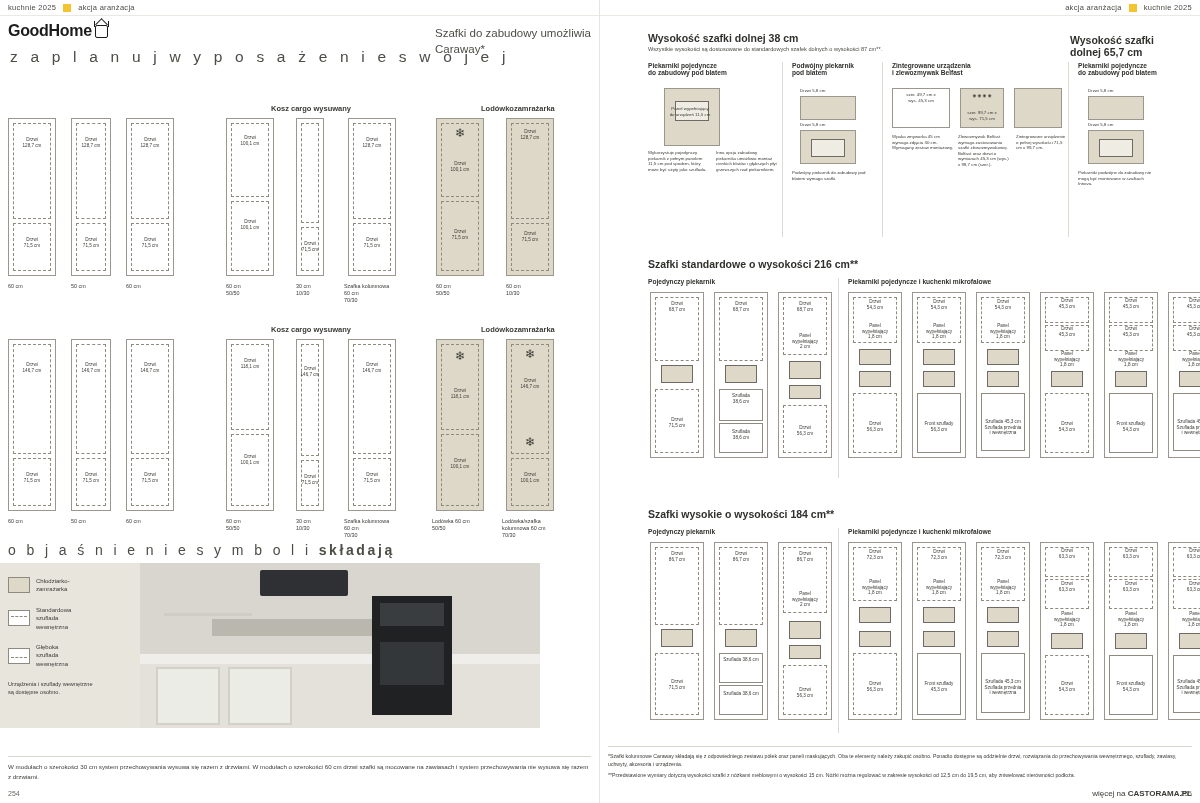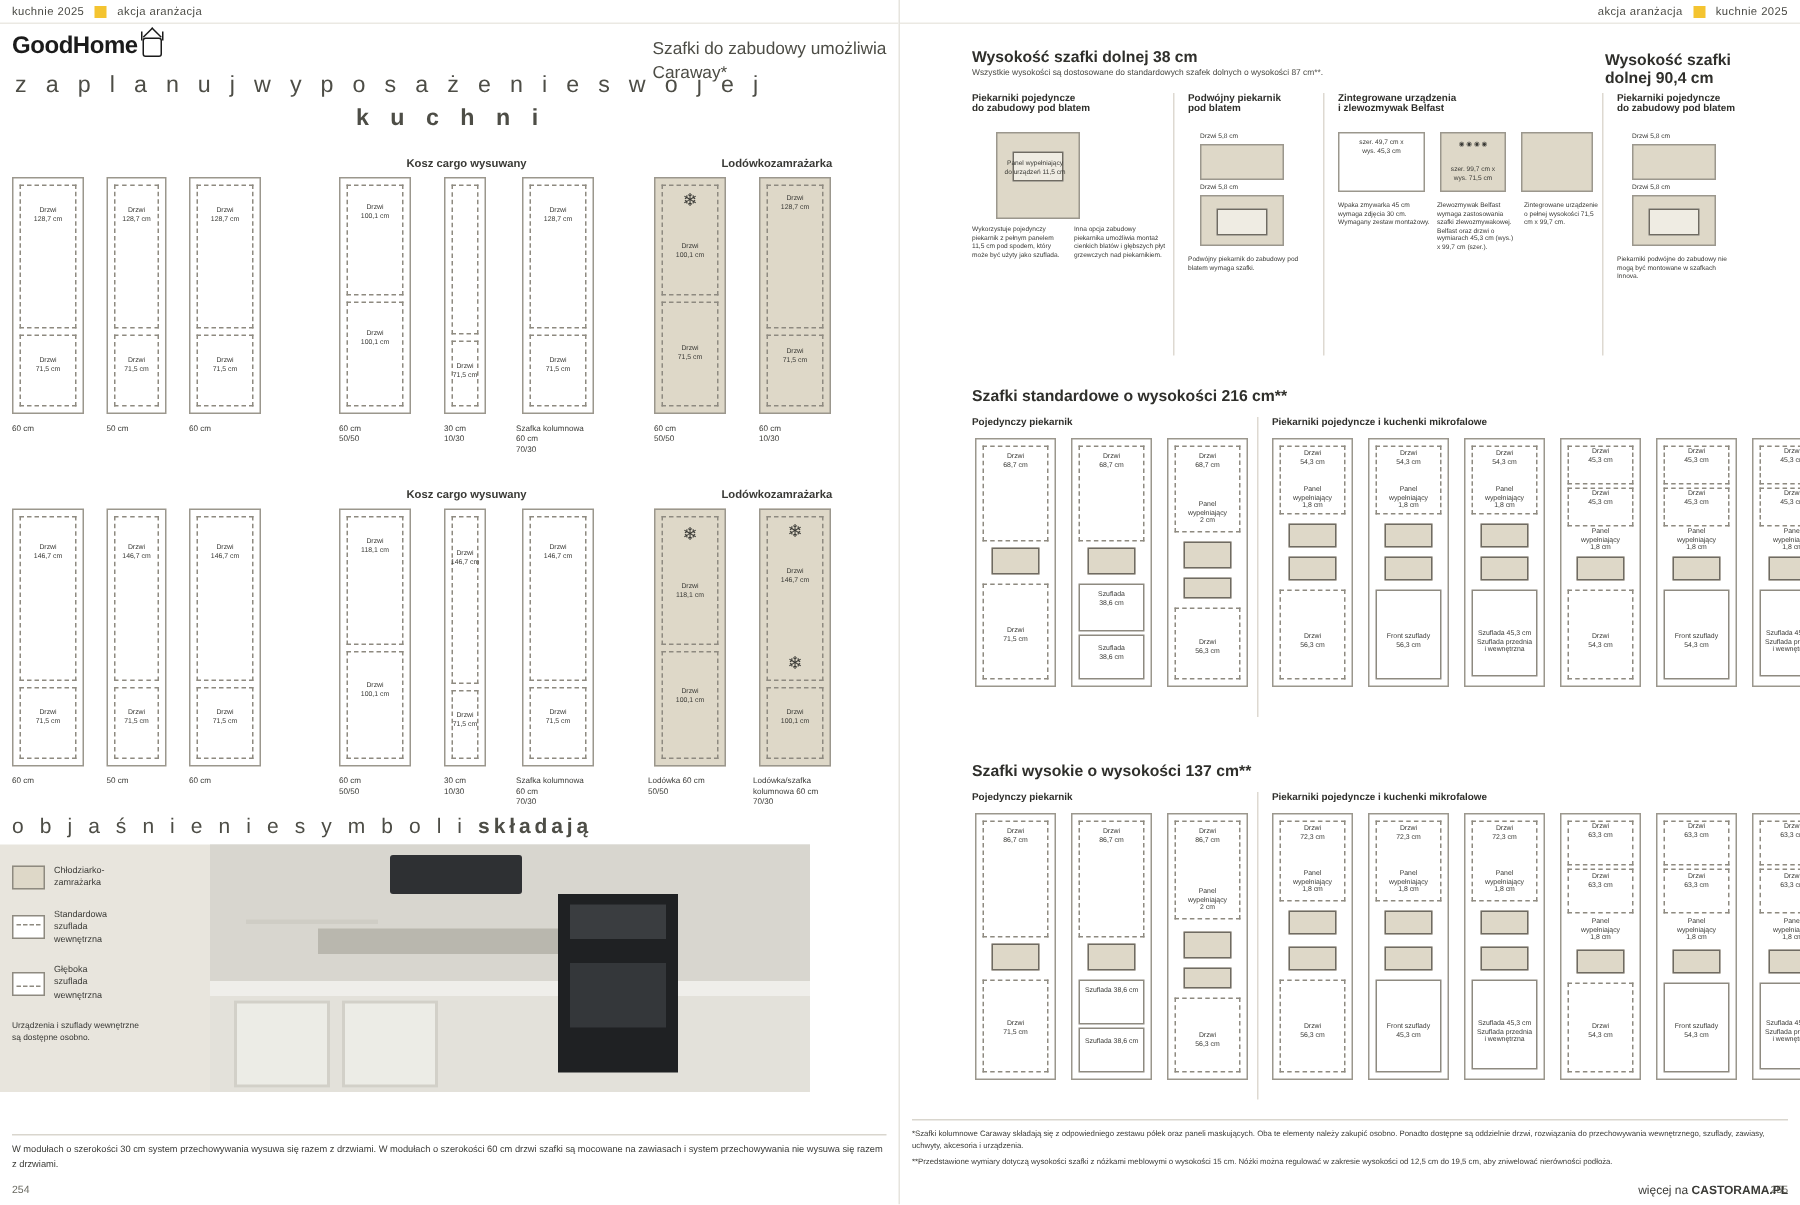--- a/index.html
+++ b/index.html
@@ -153,21 +153,20 @@
 
   <div class="logo-row">
     <div class="logo">
       <span>GoodHome</span>
       <span class="house"></span>
     </div>
   </div>
 
   <h1 class="head">
     <span>z a p l a n u j   w y p o s a ż e n i e   s w o j e j</span>
-    <span class="b">k u c h n i</span>
   </h1>
 
   <div class="caraway-title">Szafki do zabudowy umożliwia Caraway*</div>
 
   <div style="position:absolute; left:8px; top:104px; width:584px; height:200px;">
 
     <div style="position:absolute;left:0;top:14px;width:48px;height:158px;" class="cab">
       <div class="dash" style="top:4px;height:96px;"></div>
       <div class="lbl" style="top:18px;">Drzwi<br>128,7 cm</div>
       <div class="dash" style="top:104px;height:48px;"></div>
@@ -371,21 +370,21 @@
     <span>akcja aranżacja</span>
     <span class="sq"></span>
     <span>kuchnie 2025</span>
   </div>
 
   <div style="position:absolute;left:48px;top:32px;width:420px;">
     <div class="sec-title">Wysokość szafki dolnej 38 cm</div>
     <div class="sub-note">Wszystkie wysokości są dostosowane do standardowych szafek dolnych o wysokości 87 cm**.</div>
   </div>
   <div style="position:absolute;left:470px;top:34px;width:120px;white-space:pre-line;" class="sec-title">Wysokość szafki
-dolnej 90,4 cm</div>
+dolnej 65,7 cm</div>
 
   <div style="position:absolute;left:48px;top:62px;width:546px;height:175px;">
     <div class="vline" style="left:134px;"></div>
     <div class="vline" style="left:234px;"></div>
     <div class="vline" style="left:420px;"></div>
 
     <div class="grp-title" style="position:absolute;left:0;top:0;white-space:pre-line;width:120px;">Piekarniki pojedyncze
 do zabudowy pod blatem</div>
     <div style="position:absolute;left:16px;top:26px;width:56px;height:58px;" class="appliance">
       <div class="oven-icon" style="left:10px;top:12px;right:10px;height:20px;"></div>
@@ -558,21 +557,21 @@
 1,8 cm</div>
       <div class="oven-icon" style="left:10px;top:78px;right:10px;height:16px;background:#ded8c8;"></div>
       <div class="solid" style="top:100px;height:58px;"></div>
       <div class="lbl" style="top:126px;white-space:pre-line;">Szuflada 45,3 cm
 Szuflada przednia
 i wewnętrzna</div>
     </div>
   </div>
 
   <div style="position:absolute;left:48px;top:508px;width:546px;">
-    <div class="sec-title">Szafki wysokie o wysokości 137 cm**</div>
+    <div class="sec-title">Szafki wysokie o wysokości 184 cm**</div>
   </div>
 
   <div style="position:absolute;left:48px;top:528px;width:546px;height:205px;">
     <div class="vline" style="left:190px;"></div>
     <div class="grp-title" style="position:absolute;left:0;top:0;">Pojedynczy piekarnik</div>
     <div class="grp-title" style="position:absolute;left:200px;top:0;">Piekarniki pojedyncze i kuchenki mikrofalowe</div>
 
     <div style="position:absolute;left:2px;top:14px;width:54px;height:178px;" class="cab">
       <div class="dash" style="top:4px;height:78px;"></div>
       <div class="lbl" style="top:8px;white-space:pre-line;">Drzwi

